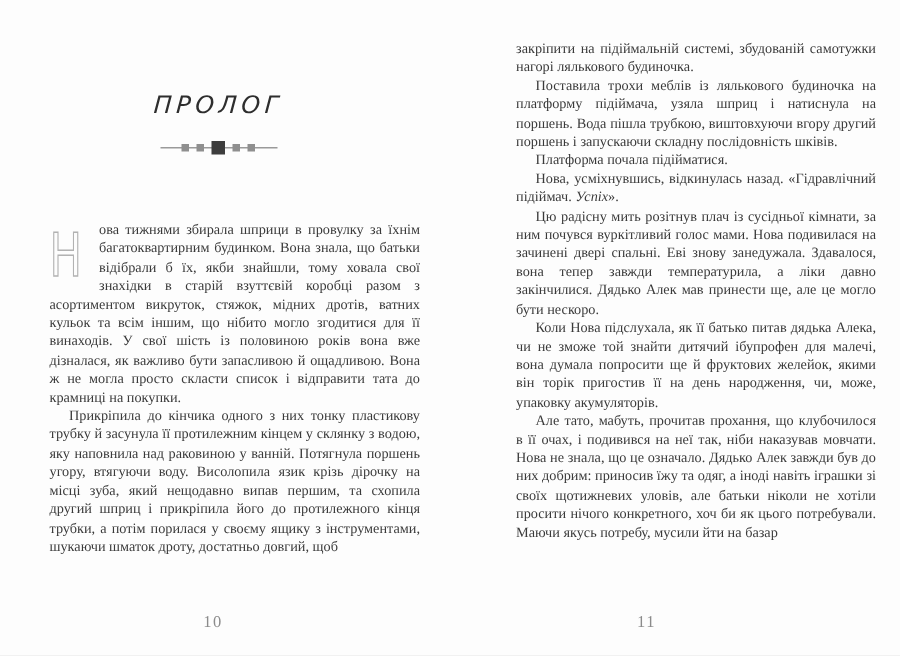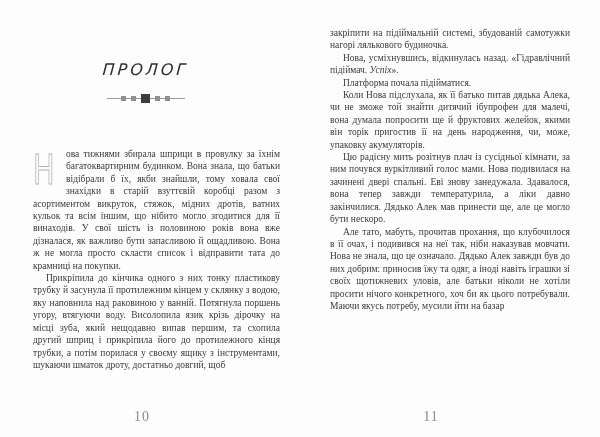--- a/index.html
+++ b/index.html
@@ -42,36 +42,36 @@
   .sq{display:block;width:5px;height:5px;background:#8f8f8f;}
   .sq.center{width:9px;height:9px;background:#3d3d3d;}
 
   .body-text{
     position:absolute;
     text-align:justify;
     font-size:9.5px;
     line-height:12.4px;
   }
   .body-text.left{left:33px;top:148px;width:247px;}
-  .body-text.right{left:330px;top:27px;width:240px;}
+  .body-text.right{left:344px;top:27px;width:240px;}
   .body-text p{margin:0;padding:0;}
   .body-text p.indent{text-indent:13px;}
   .em{font-style:italic;}
 
   .dropcap{
     float:left;
     width:27px;height:37px;
     margin:2px 6px 0 0;
   }
   .dropcap svg{display:block;}
 
   .page-number{
     position:absolute;top:409px;width:24px;
     text-align:center;
-    font-size:14px;letter-spacing:1px;color:#8b8b8b;
+    font-size:11px;letter-spacing:1px;color:#8b8b8b;
   }
   .page-number.left{left:130px;}
   .page-number.right{left:419px;}
 </style>
 </head>
 <body>
 
 <div class="canvas">
 
   <section>
@@ -97,23 +97,24 @@
           </span><span>ова тижнями збирала шприци в провулку за їхнім багатоквартирним будинком. Вона знала, що батьки відібрали б їх, якби знайшли, тому ховала свої знахідки в старій взуттєвій коробці разом з асортиментом викруток, стяжок, мідних дротів, ватних кульок та всім іншим, що нібито могло згодитися для її винаходів. У свої шість із половиною років вона вже дізналася, як важливо бути запасливою й ощадливою. Вона ж не могла просто скласти список і відправити тата до крамниці на покупки.</span></p>
         <p class="indent"><span>Прикріпила до кінчика одного з них тонку пластикову трубку й засунула її протилежним кінцем у склянку з водою, яку наповнила над раковиною у ванній. Потягнула поршень угору, втягуючи воду. Висолопила язик крізь дірочку на місці зуба, який нещодавно випав першим, та схопила другий шприц і прикріпила його до протилежного кінця трубки, а потім порилася у своєму ящику з інструментами, шукаючи шматок дроту, достатньо довгий, щоб</span></p>
       </div>
 
     <div class="page-number left">10</div>
   </section>
 
   <section>
     <div class="body-text right" id="right-text">
         <p class=""><span>закріпити на підіймальній системі, збудованій самотужки нагорі лялькового будиночка.</span></p>
+        <p class="indent"><span>Поставила трохи меблів із лялькового будиночка на платформу підіймача, узяла шприц і натиснула на поршень. Вода пішла трубкою, виштовхуючи вгору другий поршень і запускаючи складну послідовність шківів.</span></p>
+        <p class="indent"><span>Платформа почала підійматися.</span></p>
         <p class="indent"><span>Нова, усміхнувшись, відкинулась назад. «Гідравлічний підіймач. </span><span class="em">Успіх</span><span>».</span></p>
-        <p class="indent"><span>Платформа почала підійматися.</span></p>
+        <p class="indent"><span>Цю радісну мить розітнув плач із сусідньої кімнати, за ним почувся вуркітливий голос мами. Нова подивилася на зачинені двері спальні. Еві знову занедужала. Здавалося, вона тепер завжди температурила, а ліки давно закінчилися. Дядько Алек мав принести ще, але це могло бути нескоро.</span></p>
         <p class="indent"><span>Коли Нова підслухала, як її батько питав дядька Алека, чи не зможе той знайти дитячий ібупрофен для малечі, вона думала попросити ще й фруктових желейок, якими він торік пригостив її на день народження, чи, може, упаковку акумуляторів.</span></p>
-        <p class="indent"><span>Цю радісну мить розітнув плач із сусідньої кімнати, за ним почувся вуркітливий голос мами. Нова подивилася на зачинені двері спальні. Еві знову занедужала. Здавалося, вона тепер завжди температурила, а ліки давно закінчилися. Дядько Алек мав принести ще, але це могло бути нескоро.</span></p>
         <p class="indent"><span>Але тато, мабуть, прочитав прохання, що клубочилося в її очах, і подивився на неї так, ніби наказував мовчати. Нова не знала, що це означало. Дядько Алек завжди був до них добрим: приносив їжу та одяг, а іноді навіть іграшки зі своїх щотижневих уловів, але батьки ніколи не хотіли просити нічого конкретного, хоч би як цього потребували. Маючи якусь потребу, мусили йти на базар</span></p>
       </div>
 
     <div class="page-number right">11</div>
   </section>
 
 </div>
 
 </body></html>

